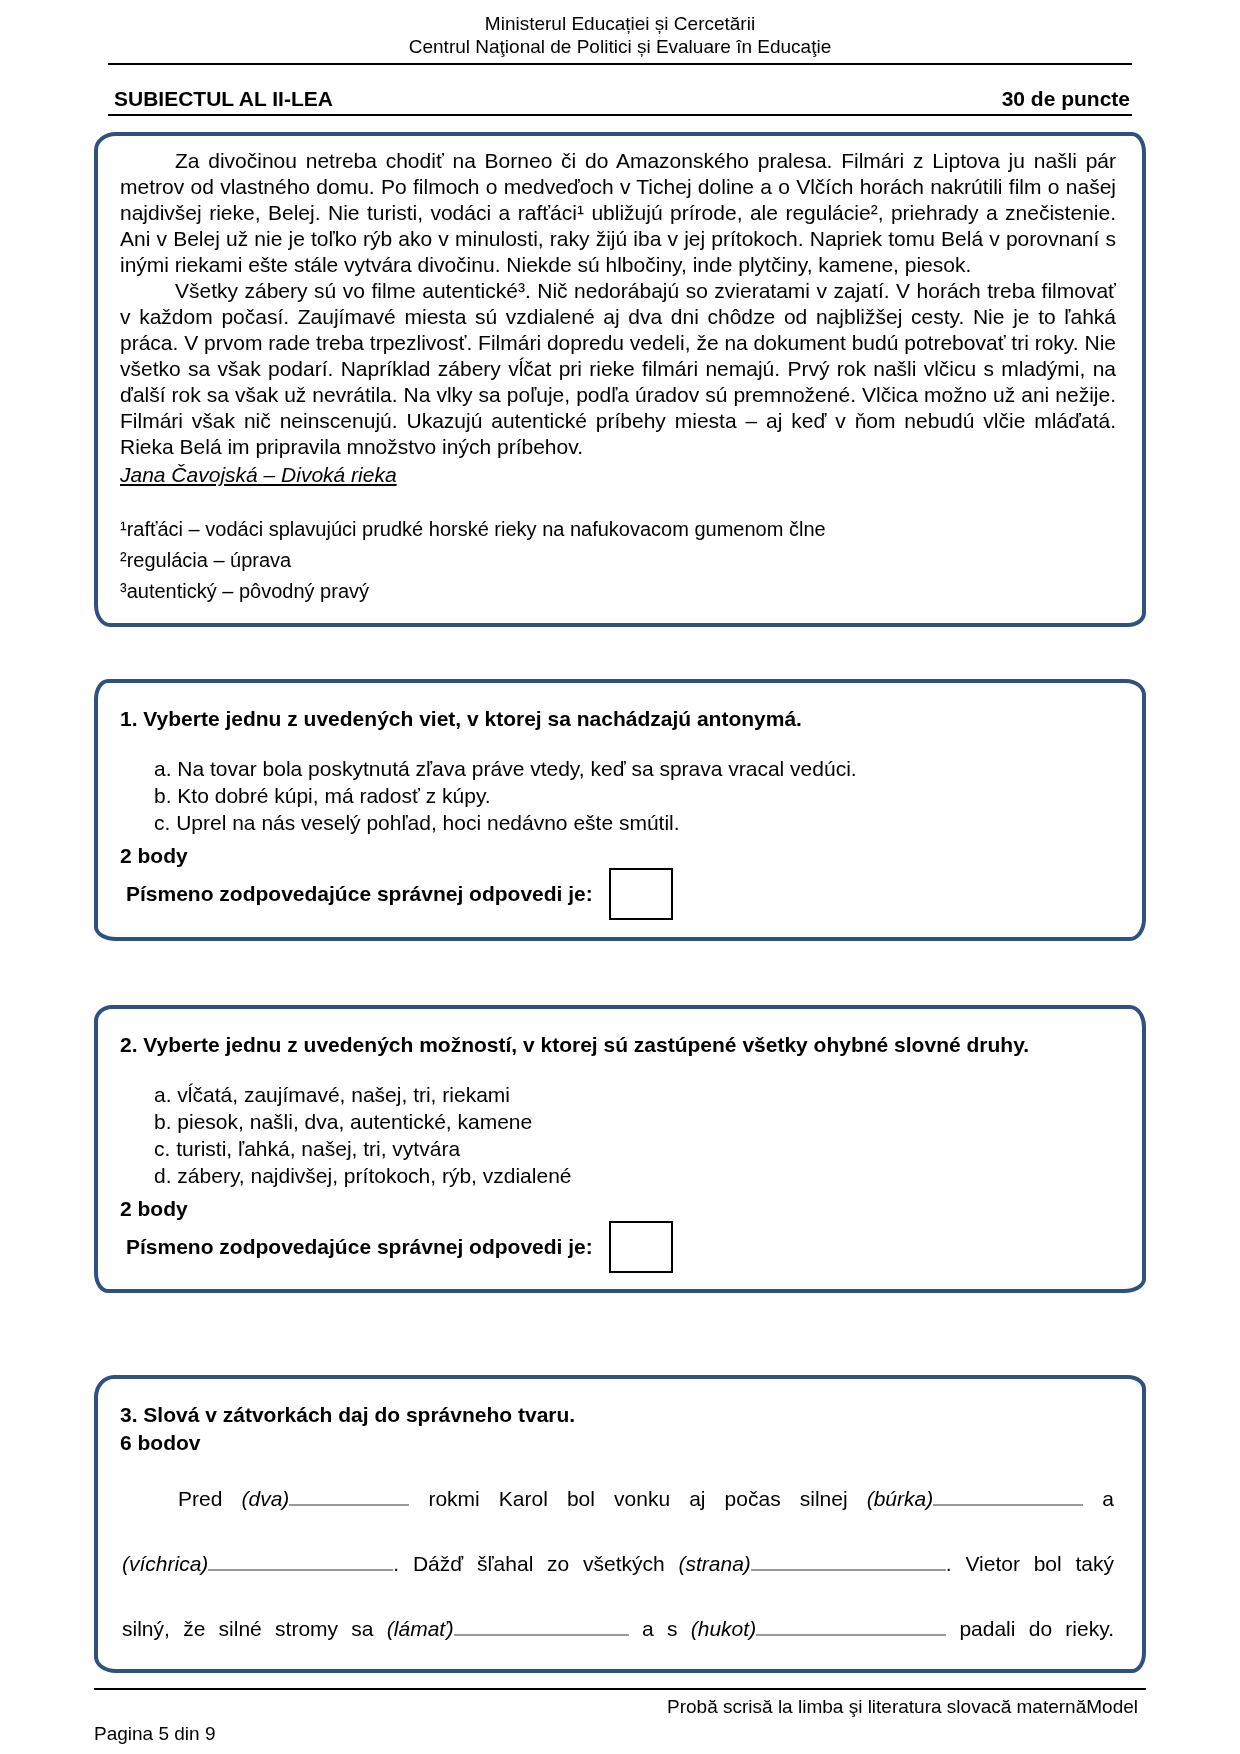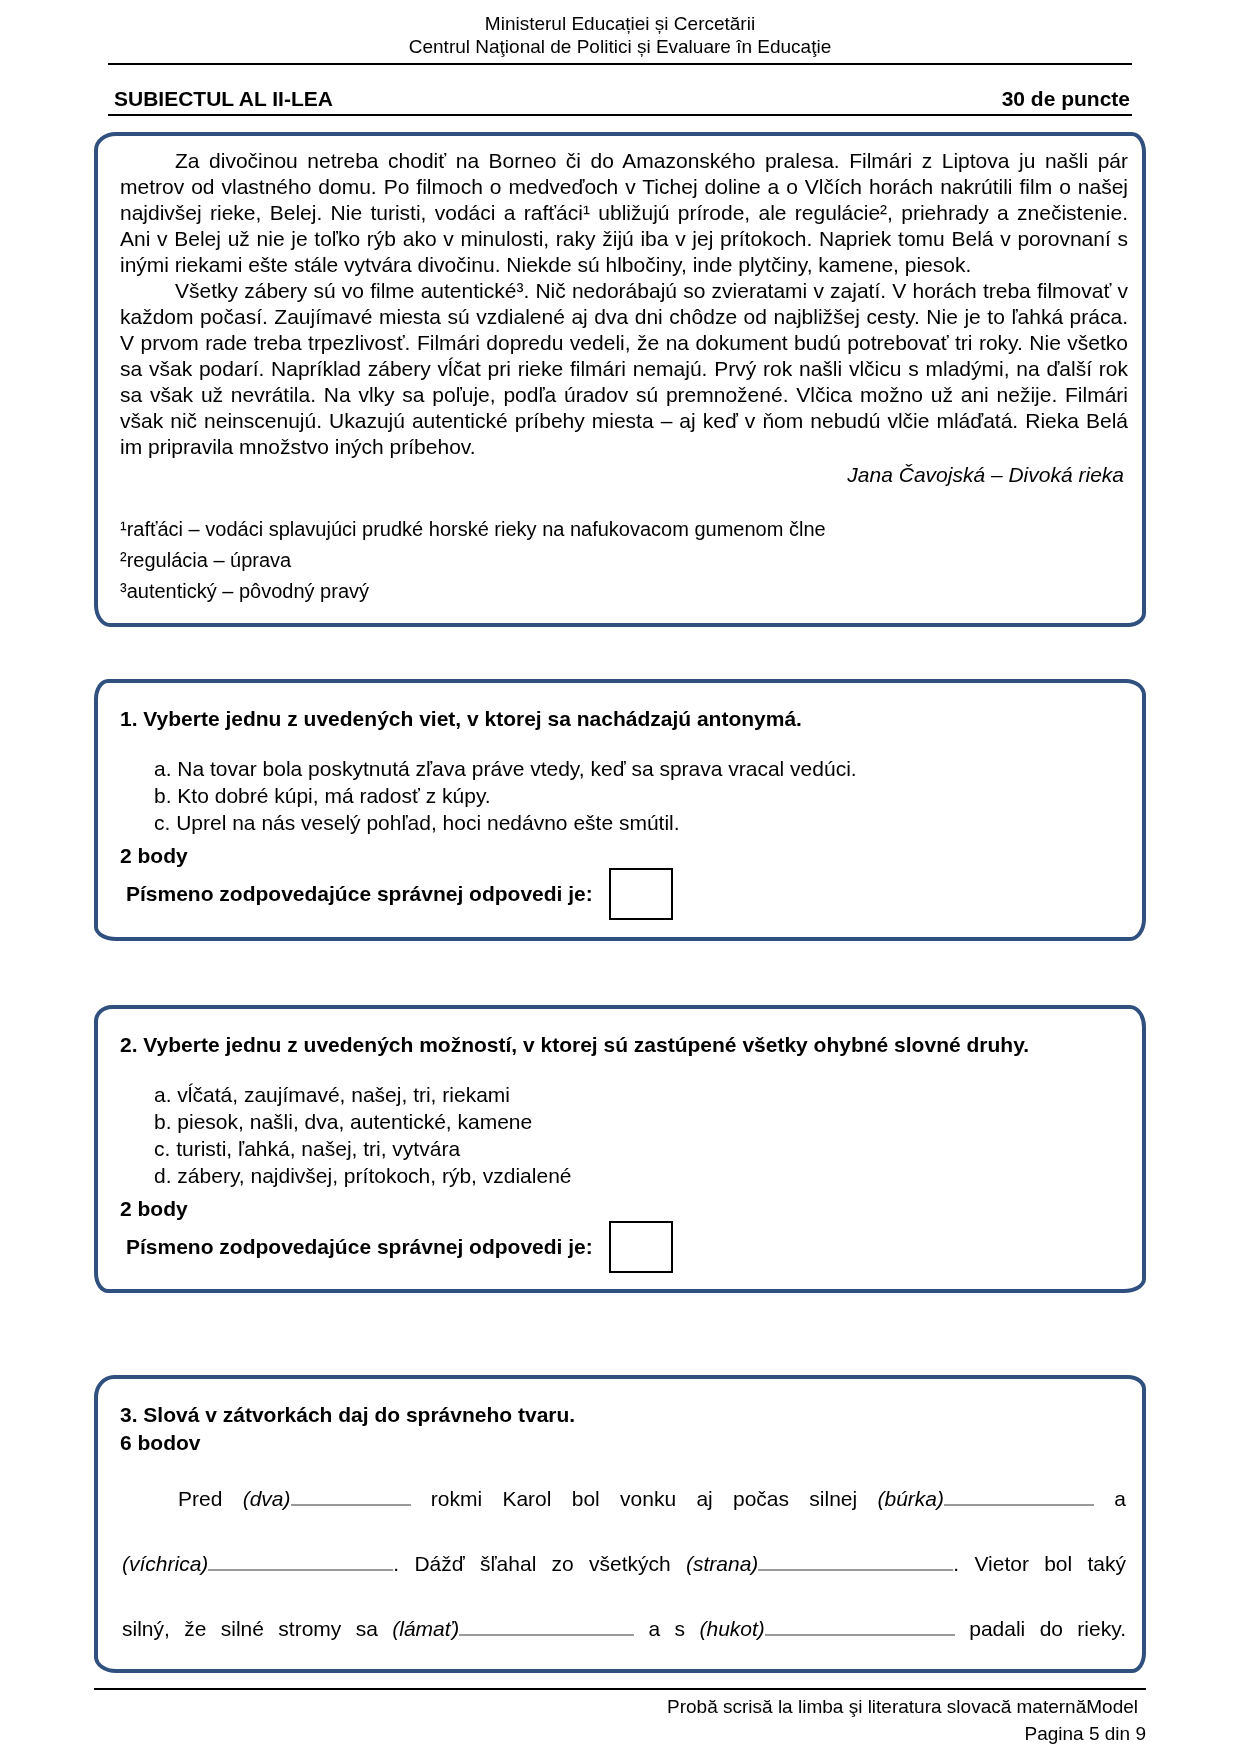--- a/index.html
+++ b/index.html
@@ -21,36 +21,36 @@
     display:flex;justify-content:space-between;align-items:flex-end;
     margin-top:22px;border-bottom:2px solid #000;
     font-weight:bold;font-size:21px;padding:0 2px 3px 6px;
   }
   .intro{font-weight:bold;font-size:21px;margin-top:14px;padding-left:6px;}
   
   .wbox{
     border:4px solid #30507f;
     margin:0 -14px;
     box-sizing:border-box;
-    padding:12px 14px 16px 22px;
+    padding:12px 26px 16px 22px;
     background:#fff;
   }
   .wbox.r1{border-radius:22px 14px 18px 16px / 18px 20px 14px 22px;}
   .wbox.r2{border-radius:14px 20px 16px 22px / 20px 16px 22px 14px;}
   .wbox.r3{border-radius:18px 16px 22px 14px / 16px 22px 14px 20px;}
   .wbox.r4{border-radius:20px 18px 14px 22px / 22px 14px 20px 16px;}
   .box-text{margin-top:16px;min-height:480px;}
   
   .para{
     font-size:21px;line-height:26px;margin:0;
     text-align:justify;text-justify:inter-word;text-indent:55px;
   }
   .attribution{
     font-size:21px;line-height:26px;font-style:italic;
-    text-align:right;margin-top:2px;padding-right:4px;
+    text-align:left;margin-top:2px;padding-right:4px;text-decoration:underline;
   }
   .footnotes{margin-top:26px;font-size:20px;line-height:31px;}
   
   .qbox1{margin-top:52px;min-height:262px;}
   .qbox2{margin-top:64px;min-height:262px;}
   .qbox3{margin-top:82px;min-height:298px;}
   .q-title{font-weight:bold;font-size:21px;margin-top:12px;}
   .options{margin-top:24px;padding-left:34px;font-size:21px;line-height:27px;}
   .points{font-weight:bold;font-size:21px;text-align:left;margin-top:8px;padding-right:2px;}
   .answer-row{
@@ -72,21 +72,21 @@
   .q3-line .blank{
     display:inline-block;height:2px;background:#999999;
     vertical-align:baseline;
   }
   
   .footer{
     position:absolute;left:74px;right:74px;top:1688px;
     border-top:2px solid #000;padding-top:6px;
   }
   .footer-row{display:flex;justify-content:flex-end;font-size:19px;padding:0 8px 0 8px;}
-  .footer-page{text-align:right;font-size:19px;margin-top:5px;}
+  .footer-page{text-align:left;font-size:19px;margin-top:5px;}
 </style>
 </head>
 <body>
 
 <div class="page">
 
   <div class="hdr">
     <div>Ministerul Educației și Cercetării</div>
     <div>Centrul Naţional de Politici și Evaluare în Educaţie</div>
   </div>

